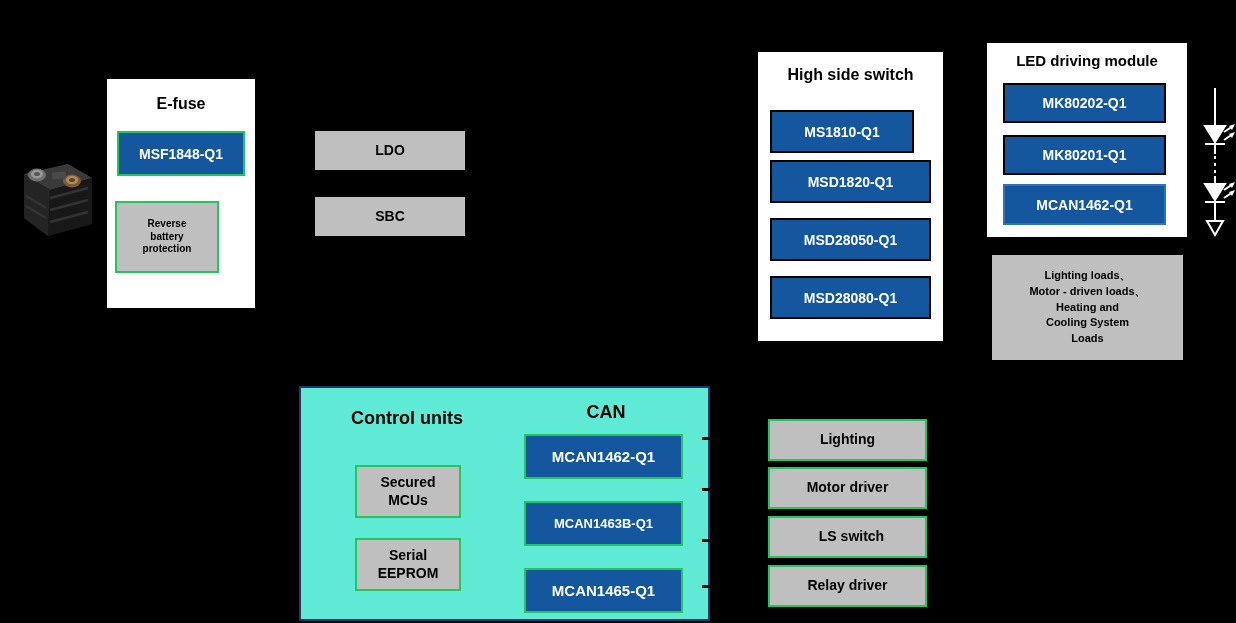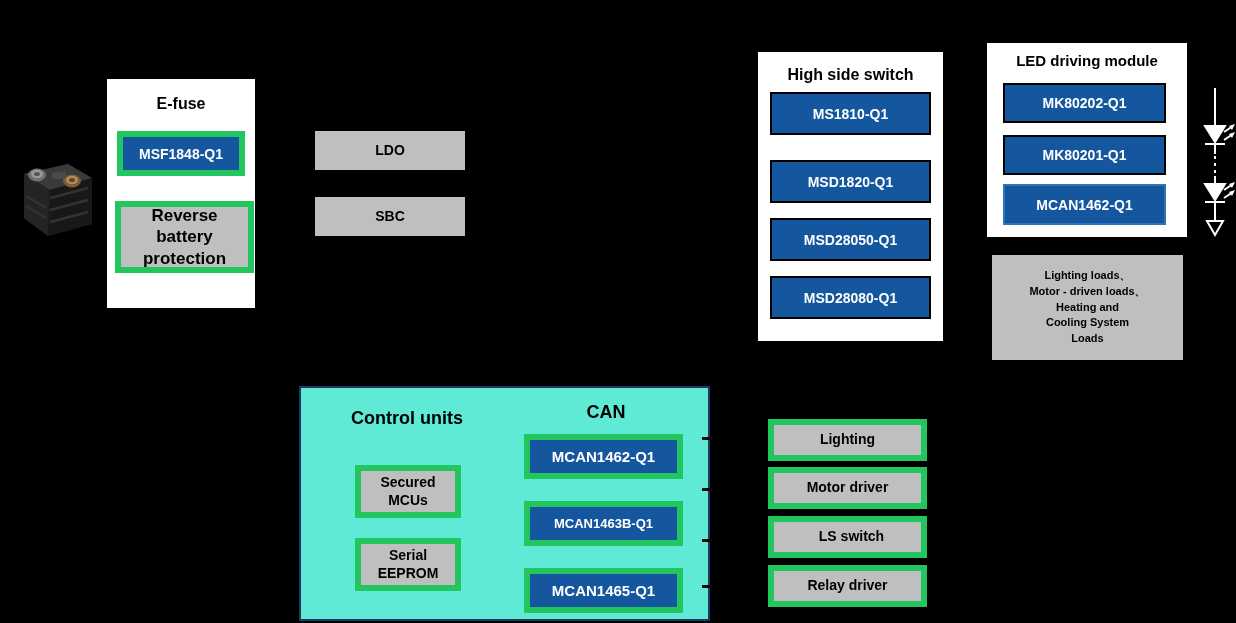--- a/index.html
+++ b/index.html
@@ -13,21 +13,21 @@
   .panel-bordered{background:#5eead4;border:2px solid #1F3864;}
   .ptitle{
     position:absolute;left:0;right:0;text-align:center;
     font-weight:bold;color:#000;
   }
   .chip{
     display:flex;align-items:center;justify-content:center;
     background:#15579E;color:#ffffff;font-weight:bold;font-size:14px;
     text-align:center;box-sizing:border-box;
   }
-  .b-navy{border:6px solid #22c55e;}
+  .b-navy{border:2px solid #22c55e;}
   .b-black{border:2px solid #000000;}
   .b-lblue{border:2px solid #2E75B6;}
   .gbox{
     display:flex;align-items:center;justify-content:center;
     background:#BFBFBF;color:#000;font-weight:bold;font-size:14px;
     text-align:center;box-sizing:border-box;line-height:1.25;
   }
   .preline{white-space:pre-line;}
   .stub{background:#0a0a0a;}
   svg{display:block;}
@@ -50,31 +50,31 @@
       <ellipse cx="62" cy="32" rx="6" ry="4.2" fill="#b08d57"></ellipse>
       <ellipse cx="62" cy="32" rx="3" ry="2" fill="#5e4526"></ellipse>
       <rect x="42" y="24" width="14" height="7" rx="1.5" fill="#4a4a4a" transform="rotate(-4 49 27)"></rect>
       <path d="M16 48 L36 60 M16 58 L36 70 M40 50 L78 40 M40 62 L78 52 M40 74 L78 64" stroke="#333" stroke-width="2.5" fill="none"></path>
     </svg>
   </div>
 
   <div class="abs panel" style="left:107px;top:79px;width:148px;height:229px;text-decoration:underline;">
     <div class="ptitle" style="top:16px;font-size:16px;">E-fuse</div>
     <div class="abs chip b-navy" style="left:10px;top:52px;width:128px;height:45px;">MSF1848-Q1</div>
-    <div class="abs gbox b-navy preline" style="left:8px;top:122px;width:139px;height:72px;font-size:17px;">Reverse
+    <div class="abs gbox b-navy preline" style="left:8px;top:122px;width:104px;height:72px;font-size:10px;">Reverse
 battery
 protection</div>
   </div>
 
   <div class="abs gbox" style="left:315px;top:131px;width:150px;height:39px;">LDO</div>
   <div class="abs gbox" style="left:315px;top:197px;width:150px;height:39px;">SBC</div>
 
   <div class="abs panel" style="left:758px;top:52px;width:185px;height:289px;">
     <div class="ptitle" style="top:14px;font-size:16px;">High side switch</div>
-    <div class="abs chip b-black" style="left:12px;top:40px;width:161px;height:43px;">MS1810-Q1</div>
+    <div class="abs chip b-black" style="left:12px;top:58px;width:144px;height:43px;">MS1810-Q1</div>
     <div class="abs chip b-black" style="left:12px;top:108px;width:161px;height:43px;">MSD1820-Q1</div>
     <div class="abs chip b-black" style="left:12px;top:166px;width:161px;height:43px;">MSD28050-Q1</div>
     <div class="abs chip b-black" style="left:12px;top:224px;width:161px;height:43px;">MSD28080-Q1</div>
   </div>
 
   <div class="abs panel" style="left:987px;top:43px;width:200px;height:194px;">
     <div class="ptitle" style="top:9px;font-size:15px;">LED driving module</div>
     <div class="abs chip b-black" style="left:16px;top:40px;width:163px;height:40px;">MK80202-Q1</div>
     <div class="abs chip b-black" style="left:16px;top:92px;width:163px;height:40px;">MK80201-Q1</div>
     <div class="abs chip b-lblue" style="left:16px;top:141px;width:163px;height:41px;">MCAN1462-Q1</div>

